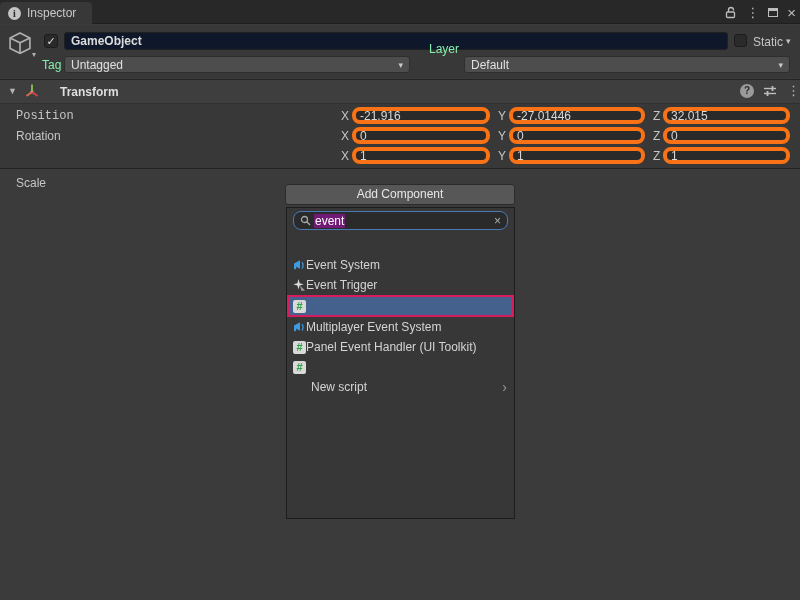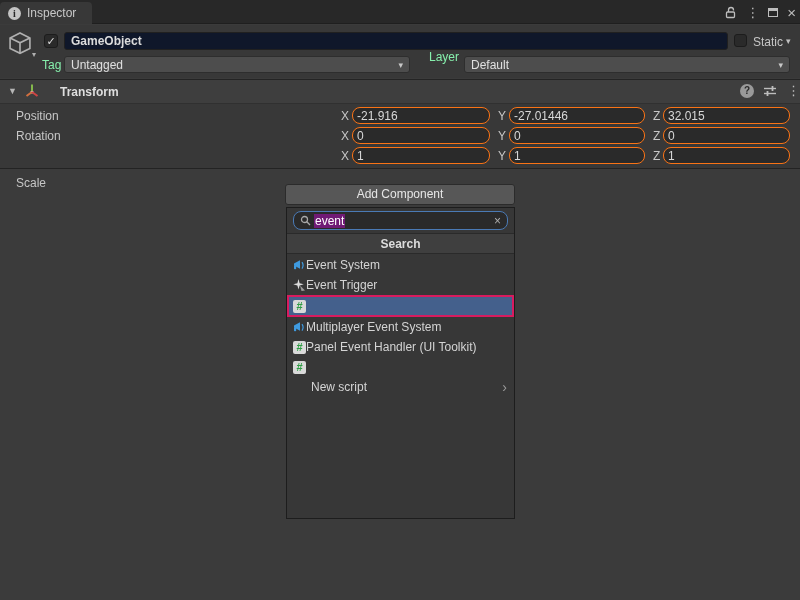--- a/index.html
+++ b/index.html
@@ -52,21 +52,21 @@
 
   .row-label { color:#86efac; }
   .tag-label { left:42px; top:58px; }
   .dropdown {
     background:#4d4d4d; border:1px solid #2e2e2e; border-radius:3px; height:17px;
     display:flex; align-items:center; justify-content:space-between;
     padding:0 6px; color:#e0e0e0;
   }
   .dd-arrow { font-size:9px; color:#c8c8c8; }
   .tag-dd { left:64px; top:56px; width:346px; }
-  .layer-label { left:429px; top:42px;margin-top:8px; }
+  .layer-label { left:429px; top:42px; }
   .layer-dd { left:464px; top:56px; width:326px; }
 
   
   .tr-header {
     left:0; top:79px; width:800px; height:25px; background:#3e3e3e;
     border-top:1px solid #242424; border-bottom:1px solid #303030;
   }
   .tr-foldout { left:8px; top:86px; font-size:9px; color:#b6b6b6; }
   .tr-icon { left:24px; top:83px; }
   .tr-title { left:60px; top:85px; font-weight:bold; color:#dedede; }
@@ -75,21 +75,21 @@
     background:#9a9a9a; color:#2b2b2b; font-weight:bold; font-size:10px;
     line-height:14px; text-align:center;
   }
   .presets-icon { left:763px; top:84px; }
   .tr-kebab { left:787px; top:84px; }
 
   .tr-body { left:0; top:104px; width:800px; height:65px; background:#383838; border-bottom:1px solid #232323; }
   .tr-row-label { left:16px; color:#c6c6c6; }
   .axis-letter { color:#c6c6c6; }
   .vec-field {
-    background:#2a2a2a; border:1px solid #f97316; border-radius:8px; height:17px;
+    background:#2a2a2a; border:4px solid #f97316; border-radius:8px; height:17px;
     color:#d8d8d8; padding:0 4px; display:flex; align-items:center;
   }
 
   
   .add-btn {
     left:285px; top:184px; width:230px; height:21px;
     background:#575757; border:1px solid #2b2b2b; border-radius:3px;
     color:#e6e6e6; text-align:center; line-height:19px;
   }
   .popup {
@@ -187,21 +187,21 @@
     <line x1="1" y1="4.5" x2="13" y2="4.5" stroke="#bdbdbd" stroke-width="1.4"></line>
     <line x1="9.5" y1="2" x2="9.5" y2="7" stroke="#bdbdbd" stroke-width="1.8"></line>
     <line x1="1" y1="9.5" x2="13" y2="9.5" stroke="#bdbdbd" stroke-width="1.4"></line>
     <line x1="4.5" y1="7" x2="4.5" y2="12" stroke="#bdbdbd" stroke-width="1.8"></line>
   </svg>
 </span>
 <span class="abs kebab tr-kebab">⋮</span>
 
 <div class="abs tr-body"></div>
 
-<span class="abs tr-row-label" style="top:109px;">Position</span>
+<span class="abs tr-row-label" style="top:109px;font-family:Liberation Mono, monospace;">Position</span>
 <span class="abs axis-letter" style="left:341px; top:109px;">X</span>
 <div class="abs vec-field" style="left:352px; top:107px; width:138px;">-21.916</div>
 <span class="abs axis-letter" style="left:498px; top:109px;">Y</span>
 <div class="abs vec-field" style="left:509px; top:107px; width:136px;">-27.01446</div>
 <span class="abs axis-letter" style="left:653px; top:109px;">Z</span>
 <div class="abs vec-field" style="left:663px; top:107px; width:127px;">32.015</div>
 
 <span class="abs tr-row-label" style="top:129px;">Rotation</span>
 <span class="abs axis-letter" style="left:341px; top:129px;">X</span>
 <div class="abs vec-field" style="left:352px; top:127px; width:138px;">0</div>
@@ -225,21 +225,20 @@
     <span class="svg-icon">
       <svg width="11" height="11" viewBox="0 0 11 11">
         <circle cx="4.5" cy="4.5" r="3" fill="none" stroke="#a8a8a8" stroke-width="1.3"></circle>
         <line x1="6.8" y1="6.8" x2="10" y2="10" stroke="#a8a8a8" stroke-width="1.3"></line>
       </svg>
     </span>
     <span class="search-text">event</span>
     <span class="search-clear">×</span>
   </div>
 
-  <div class="abs search-header">Search</div>
 
   <div class="abs list">
     <div class="item">
       <span class="svg-icon">
         <svg width="13" height="13" viewBox="0 0 13 13">
           <path d="M1 4.5 L7 1.2 V9.8 L1 6.5 Z" fill="#3f9be0"></path>
           <rect x="1" y="6.2" width="2.2" height="4" rx="0.8" fill="#3f9be0"></rect>
           <path d="M9 3.2 q2.2 3.2 0 6.4" fill="none" stroke="#3f9be0" stroke-width="1.2"></path>
         </svg>
       </span>

